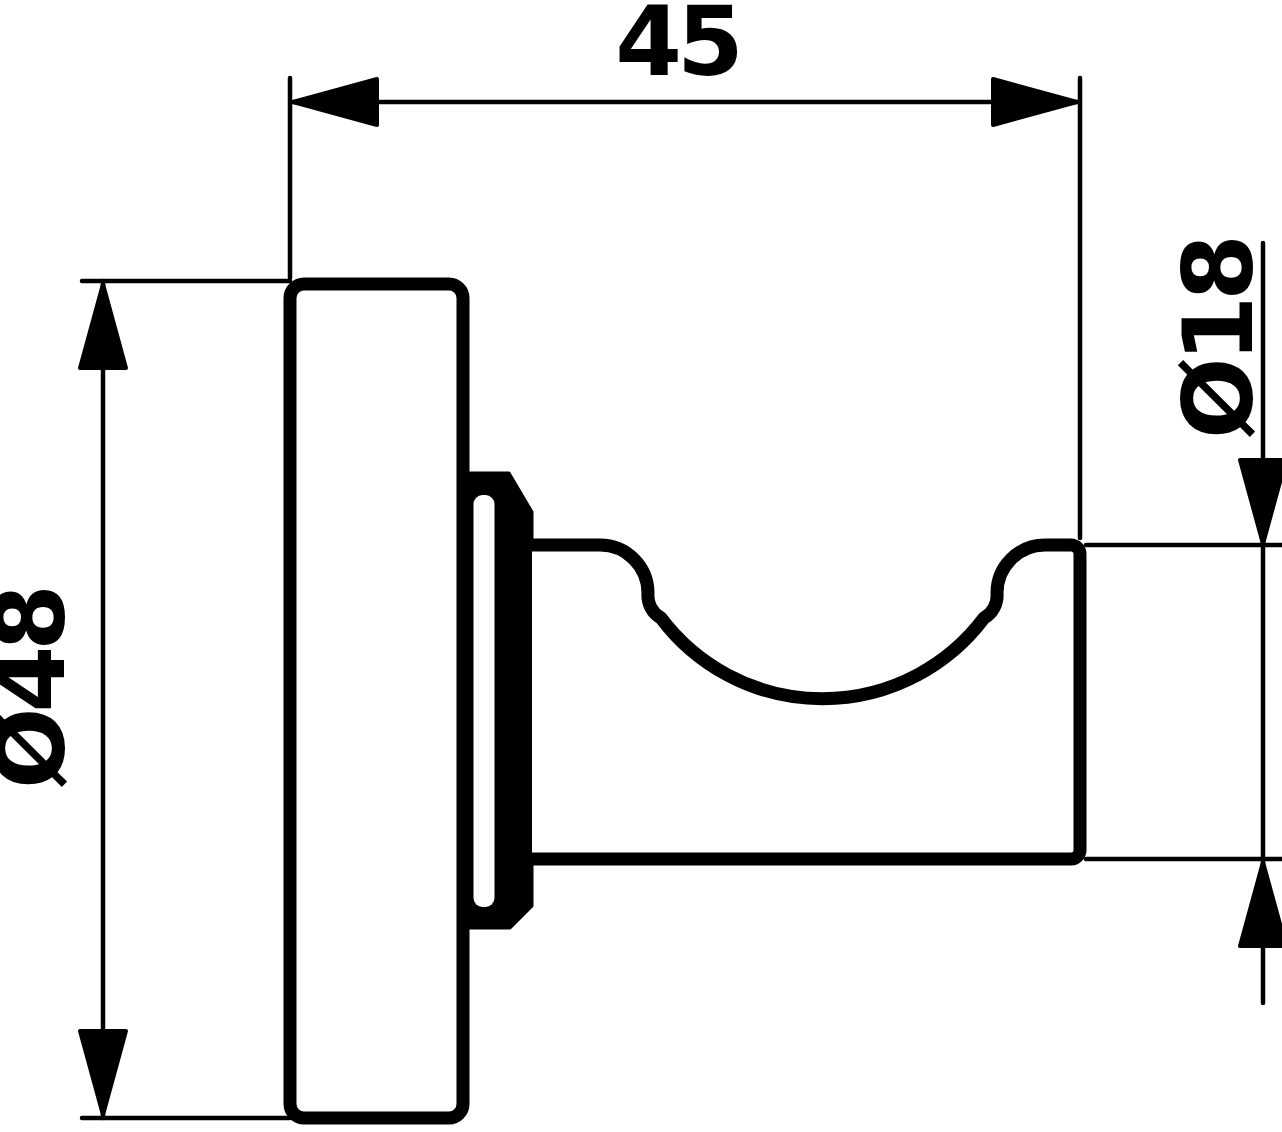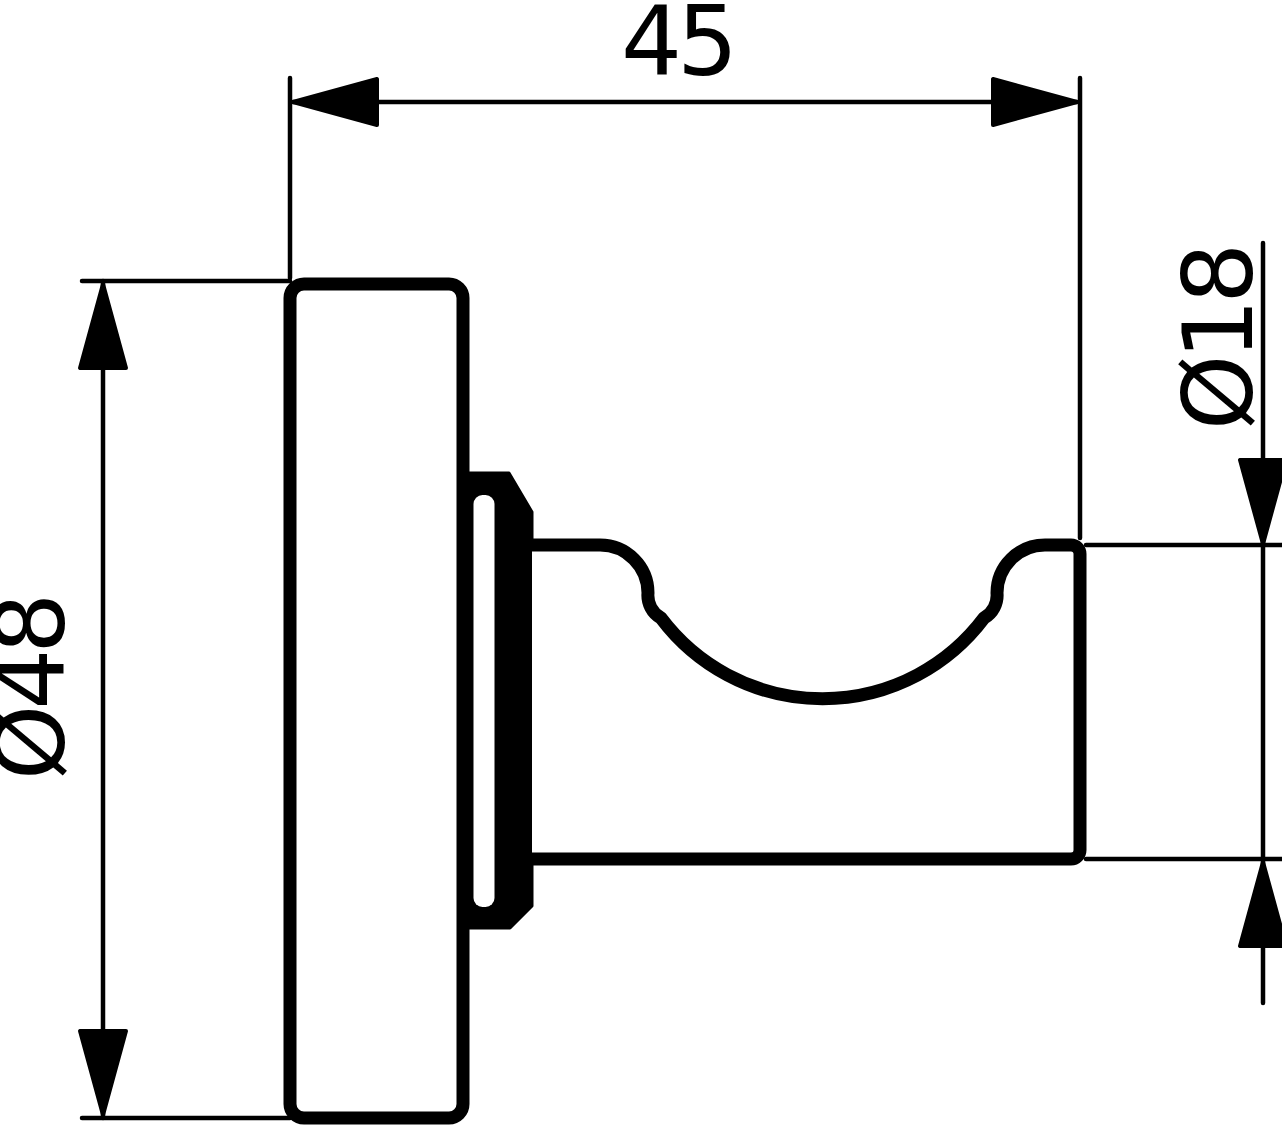--- a/index.html
+++ b/index.html
@@ -2,21 +2,21 @@
 <html><head>
 <meta charset="utf-8">
 <style>
   html,body{margin:0;padding:0;}
   body{
     width:1282px;height:1132px;
     background:#ffffff;
     font-family:"DejaVu Sans", sans-serif;
     overflow:hidden;
   }
-  .canvas{width:1282px;height:1132px;position:relative;}
+  .canvas{width:1282px;height:1132px;position:relative;font-weight:bold;}
   svg{display:block;}
   .thin{fill:none;stroke:#000;stroke-width:4.5;stroke-linecap:round;}
   .thick{fill:#fff;stroke:#000;stroke-width:13;stroke-linejoin:round;stroke-linecap:round;}
   .solid{fill:#000;stroke:#000;stroke-width:3;stroke-linejoin:round;}
   .arrow{fill:#000;stroke:#000;stroke-width:4;stroke-linejoin:round;}
   .dimtext{
     font-family:"DejaVu Sans", sans-serif;
     font-size:96px;
     letter-spacing:-5px;
     fill:#000;

